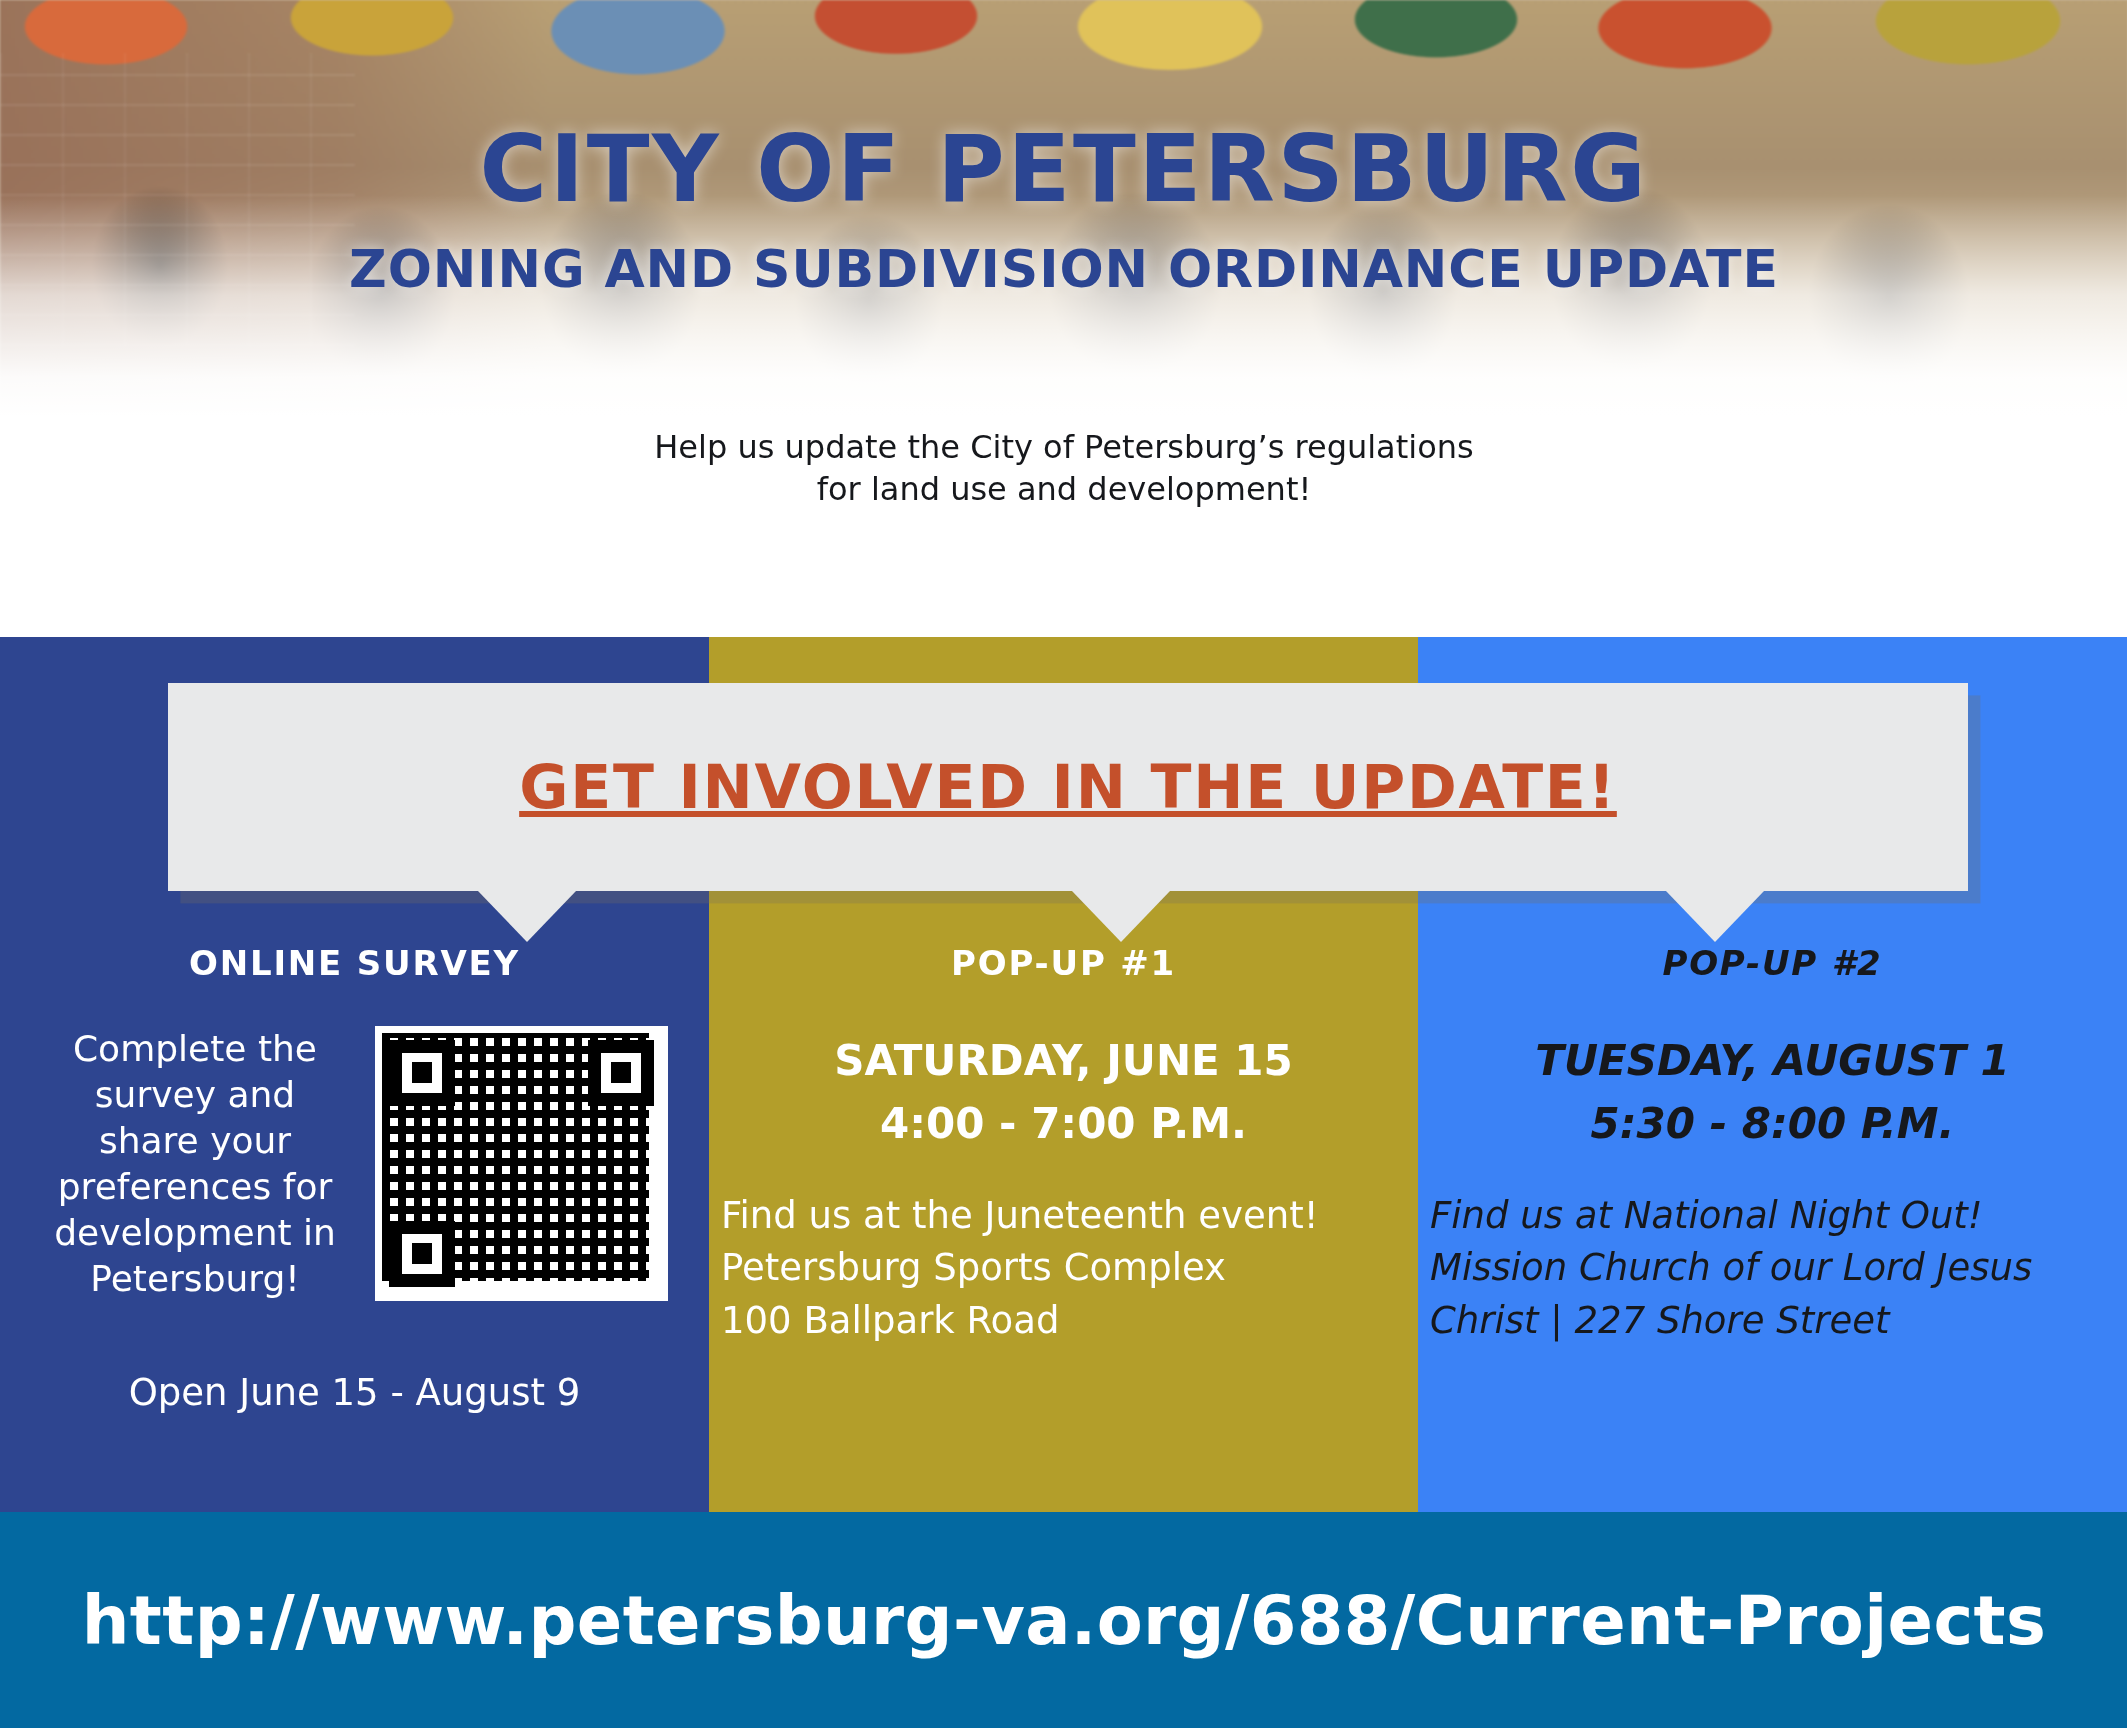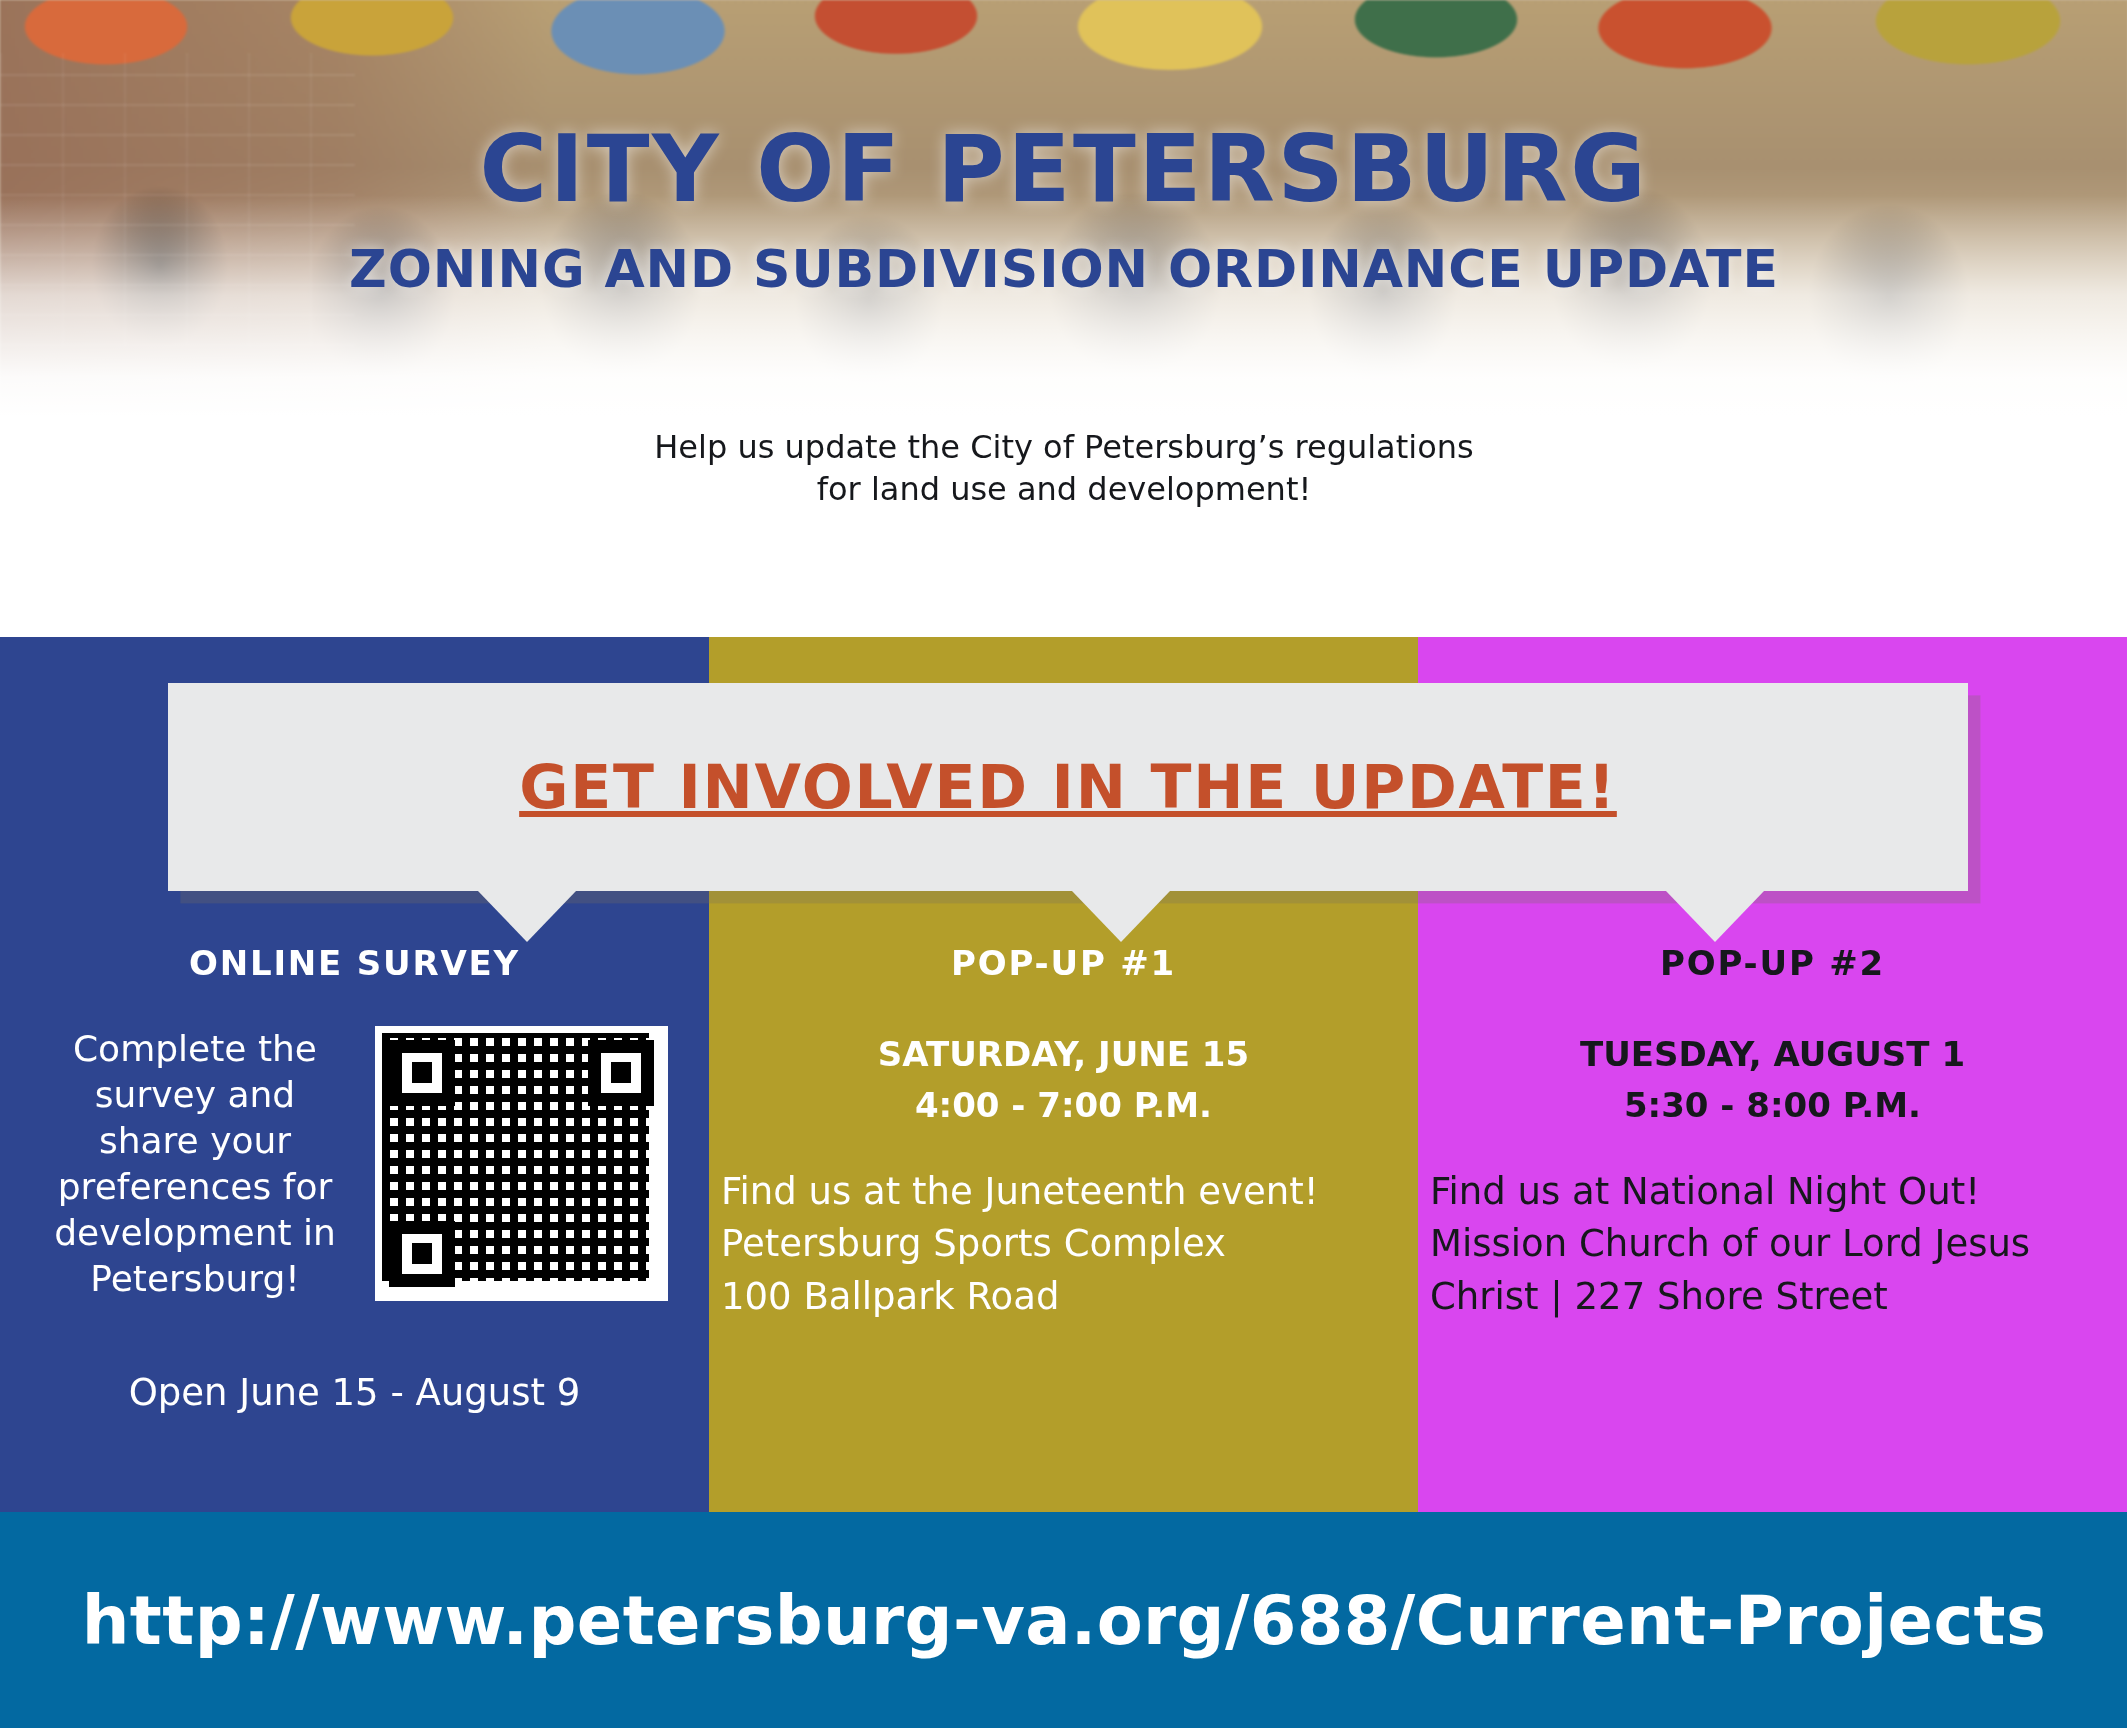--- a/index.html
+++ b/index.html
@@ -114,37 +114,37 @@
     height: 979px;
     display: flex;
   }
   .col {
     position: relative;
     height: 100%;
     padding-top: 26.6px;
   }
   .col-survey { width: 709px; background: #2e4590; color: #ffffff; }
   .col-pop1   { width: 709px; background: #b39e2a; color: #ffffff; }
-  .col-pop2   { width: 709px; background: #d946ef; color: #16181c; }
+  .col-pop2   { width: 709px; background: #3b82f6; color: #16181c; font-style: italic; }
 
   .col-head {
     text-align: center;
     font-family: "DejaVu Sans", sans-serif;
     font-weight: bold;
     font-size: 34px;
     letter-spacing: 1.8px;
     margin-top: 279px;
   }
   .col-head.dark { color: #16181c; }
 
   .col-date {
     text-align: center;
     font-family: "DejaVu Sans", sans-serif;
     font-weight: bold;
-    font-size: 34px;
+    font-size: 42px;
     line-height: 1.5;
     margin-top: 46px;
   }
   .col-body {
     font-size: 37px;
     line-height: 1.42;
     margin-top: 35px;
     font-family: "DejaVu Sans", sans-serif;
     padding-left: 12px;
   }

